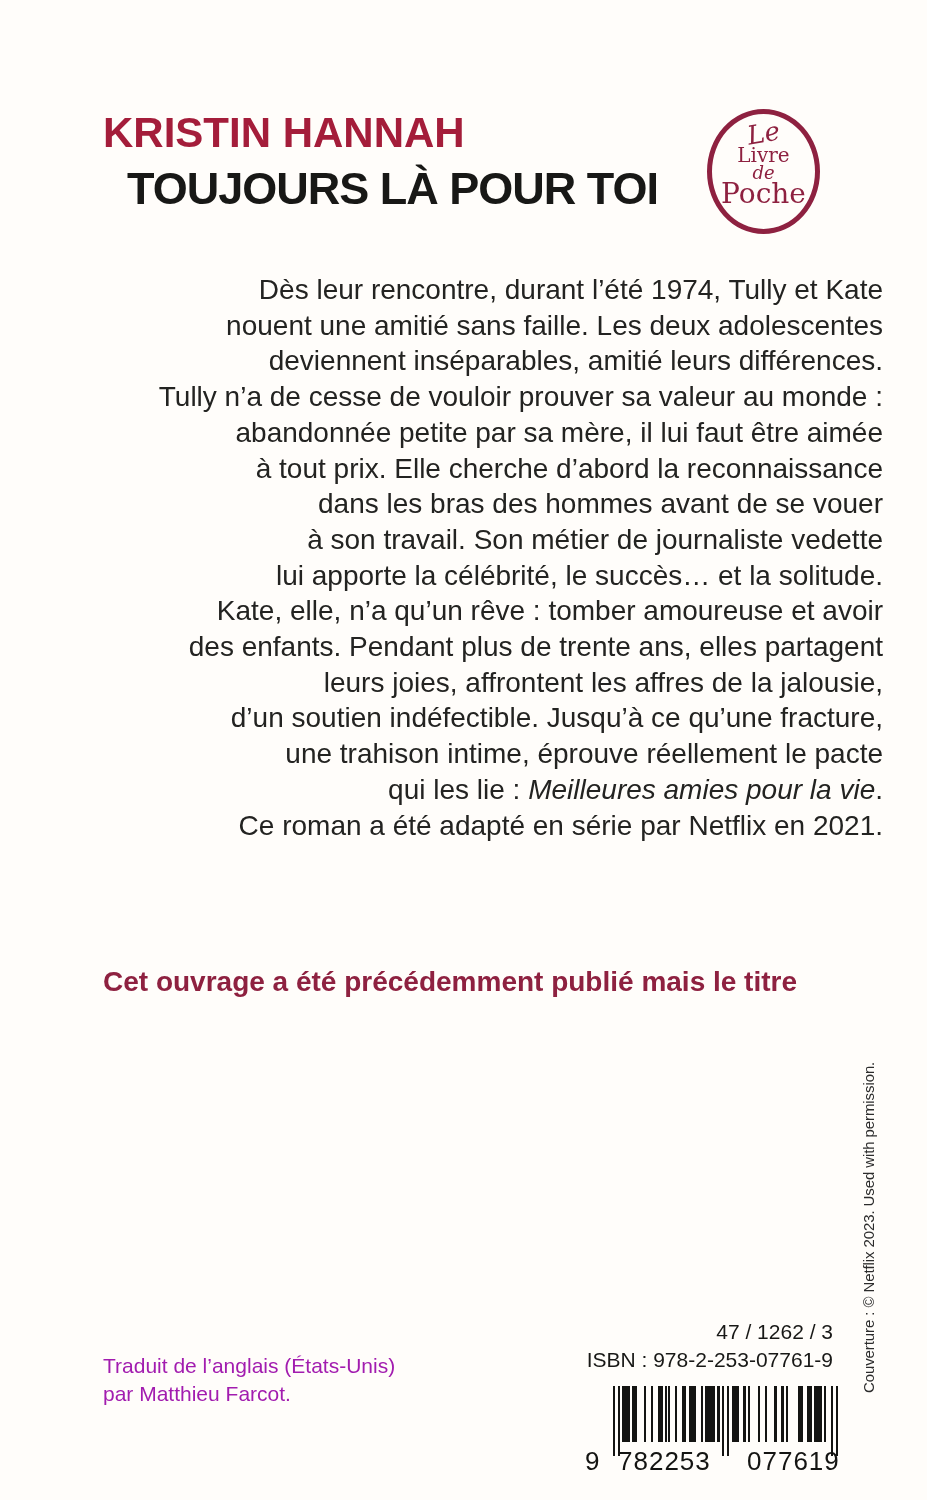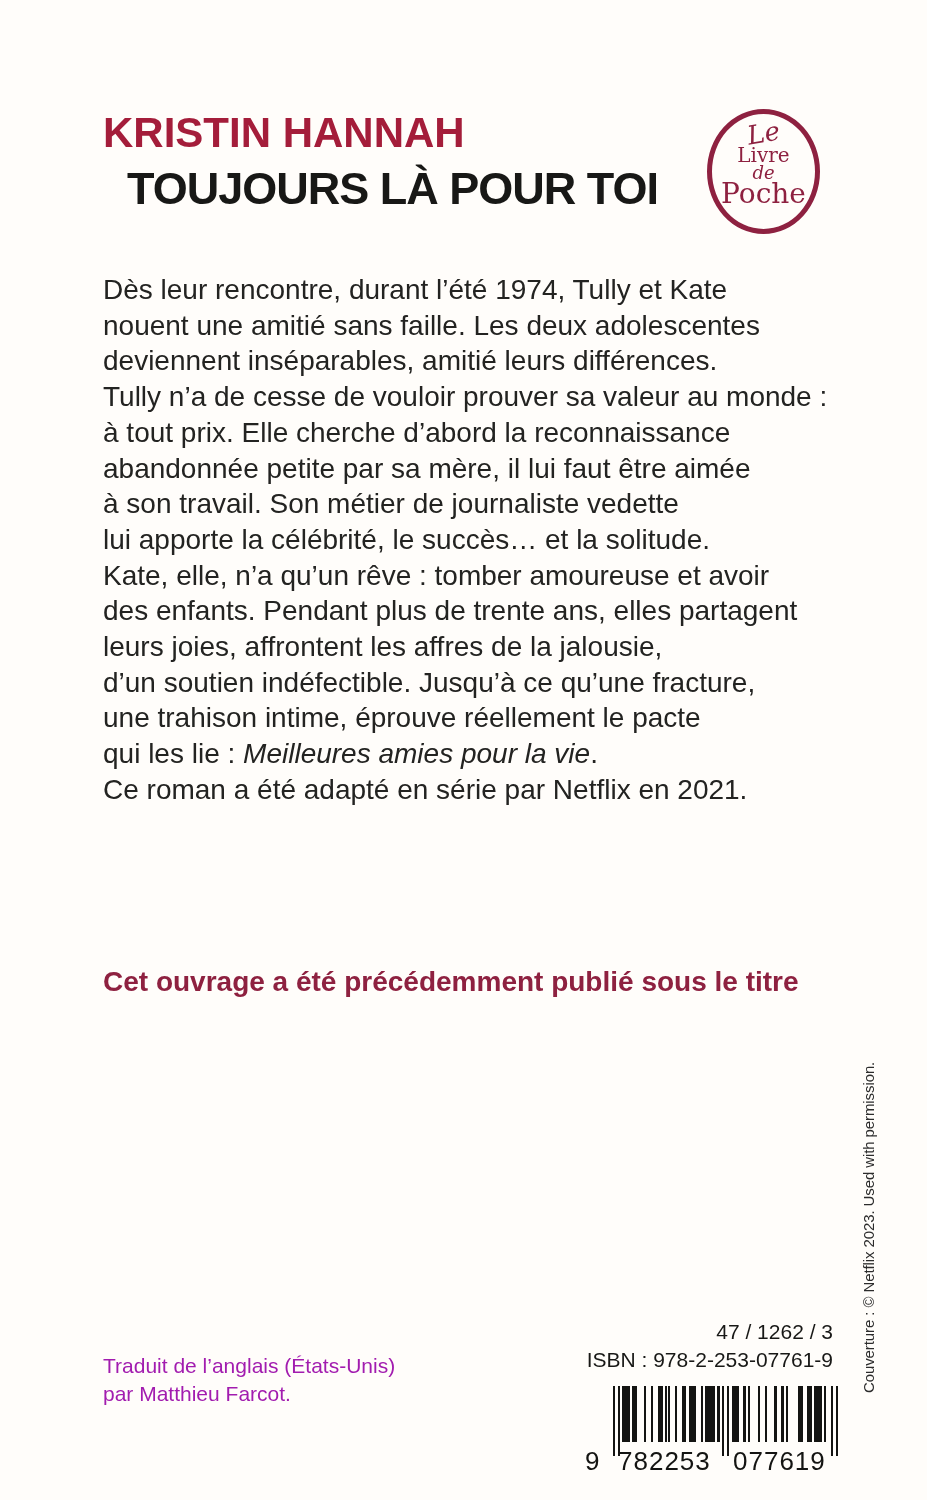--- a/index.html
+++ b/index.html
@@ -25,21 +25,21 @@
     font-family:"DejaVu Serif",serif;
   }
   .logo .le{font-style:italic;font-size:26px;line-height:1;margin-top:6px;transform:rotate(-10deg);}
   .logo .livre{font-size:20px;line-height:0.95;}
   .logo .de{font-style:italic;font-size:18px;line-height:0.85;}
   .logo .poche{font-size:28px;line-height:1.0;}
   .synopsis{
     position:absolute;left:103px;top:272px;width:780px;
     font-size:28px;line-height:35.7px;color:#232321;
   }
-  .synopsis .line{white-space:nowrap;}
+  .synopsis .line{white-space:nowrap;text-align:right;}
   .it{font-style:italic;margin-top:8px;}
   .notice{
     position:absolute;left:103px;top:963px;
     font-size:28px;line-height:37px;font-weight:700;
     color:var(--maroon,#8e2140);
   }
   .notice .line{white-space:nowrap;}
   .translation{
     position:absolute;left:103px;top:1352px;
     font-size:21px;line-height:28px;color:#a21caf;
@@ -50,21 +50,21 @@
   }
   .barcode{position:absolute;left:613px;top:1386px;width:226px;height:72px;}
   .barcode .bar{position:absolute;top:0;background:#141412;width:2px;height:56px;}
   .barcode .bar.guard{height:70px;}
   .barcode-digits{
     position:absolute;left:585px;top:1446px;width:260px;height:30px;
     font-size:26px;color:#141412;letter-spacing:1px;white-space:nowrap;
   }
   .barcode-digits .lead{position:absolute;left:0;}
   .barcode-digits .g1{position:absolute;left:33px;}
-  .barcode-digits .g2{position:absolute;left:148px;}
+  .barcode-digits .g2{position:absolute;left:162px;}
   .credit{
     position:absolute;left:860px;top:1393px;
     transform:rotate(-90deg);transform-origin:0 0;
     font-size:15px;color:#2c2c2c;white-space:nowrap;letter-spacing:-0.1px;
   }
 </style>
 </head>
 <body>
 
 <div class="cover">
@@ -77,35 +77,36 @@
     <div class="livre">Livre</div>
     <div class="de">de</div>
     <div class="poche">Poche</div>
   </div>
 
   <div class="synopsis">
       <div class="line"><span>Dès leur rencontre, durant l’été 1974, Tully et Kate</span></div>
       <div class="line"><span>nouent une amitié sans faille. Les deux adolescentes</span></div>
       <div class="line"><span>deviennent inséparables, amitié leurs différences.</span></div>
       <div class="line"><span>Tully n’a de cesse de vouloir prouver sa valeur au monde :</span></div>
+      <div class="line"><span>abandonnée petite par sa mère, il lui faut être aimée</span></div>
       <div class="line"><span>à tout prix. Elle cherche d’abord la reconnaissance</span></div>
-      <div class="line"><span>abandonnée petite par sa mère, il lui faut être aimée</span></div>
+      <div class="line"><span>dans les bras des hommes avant de se vouer</span></div>
       <div class="line"><span>à son travail. Son métier de journaliste vedette</span></div>
       <div class="line"><span>lui apporte la célébrité, le succès… et la solitude.</span></div>
       <div class="line"><span>Kate, elle, n’a qu’un rêve : tomber amoureuse et avoir</span></div>
       <div class="line"><span>des enfants. Pendant plus de trente ans, elles partagent</span></div>
       <div class="line"><span>leurs joies, affrontent les affres de la jalousie,</span></div>
       <div class="line"><span>d’un soutien indéfectible. Jusqu’à ce qu’une fracture,</span></div>
       <div class="line"><span>une trahison intime, éprouve réellement le pacte</span></div>
       <div class="line"><span>qui les lie : </span><span class="it">Meilleures amies pour la vie</span><span>.</span></div>
       <div class="line"><span>Ce roman a été adapté en série par Netflix en 2021.</span></div>
     </div>
 
   <div class="notice">
-      <div class="line"><span>Cet ouvrage a été précédemment publié sous le titre</span></div>
+      <div class="line"><span>Cet ouvrage a été précédemment publié mais le titre</span></div>
     </div>
 
   <div class="translation">
     <div>Traduit de l’anglais (États-Unis)</div>
     <div>par Matthieu Farcot.</div>
   </div>
 
   <div class="colophon">
     <div>47 / 1262 / 3</div>
     <div>ISBN : 978-2-253-07761-9</div>

